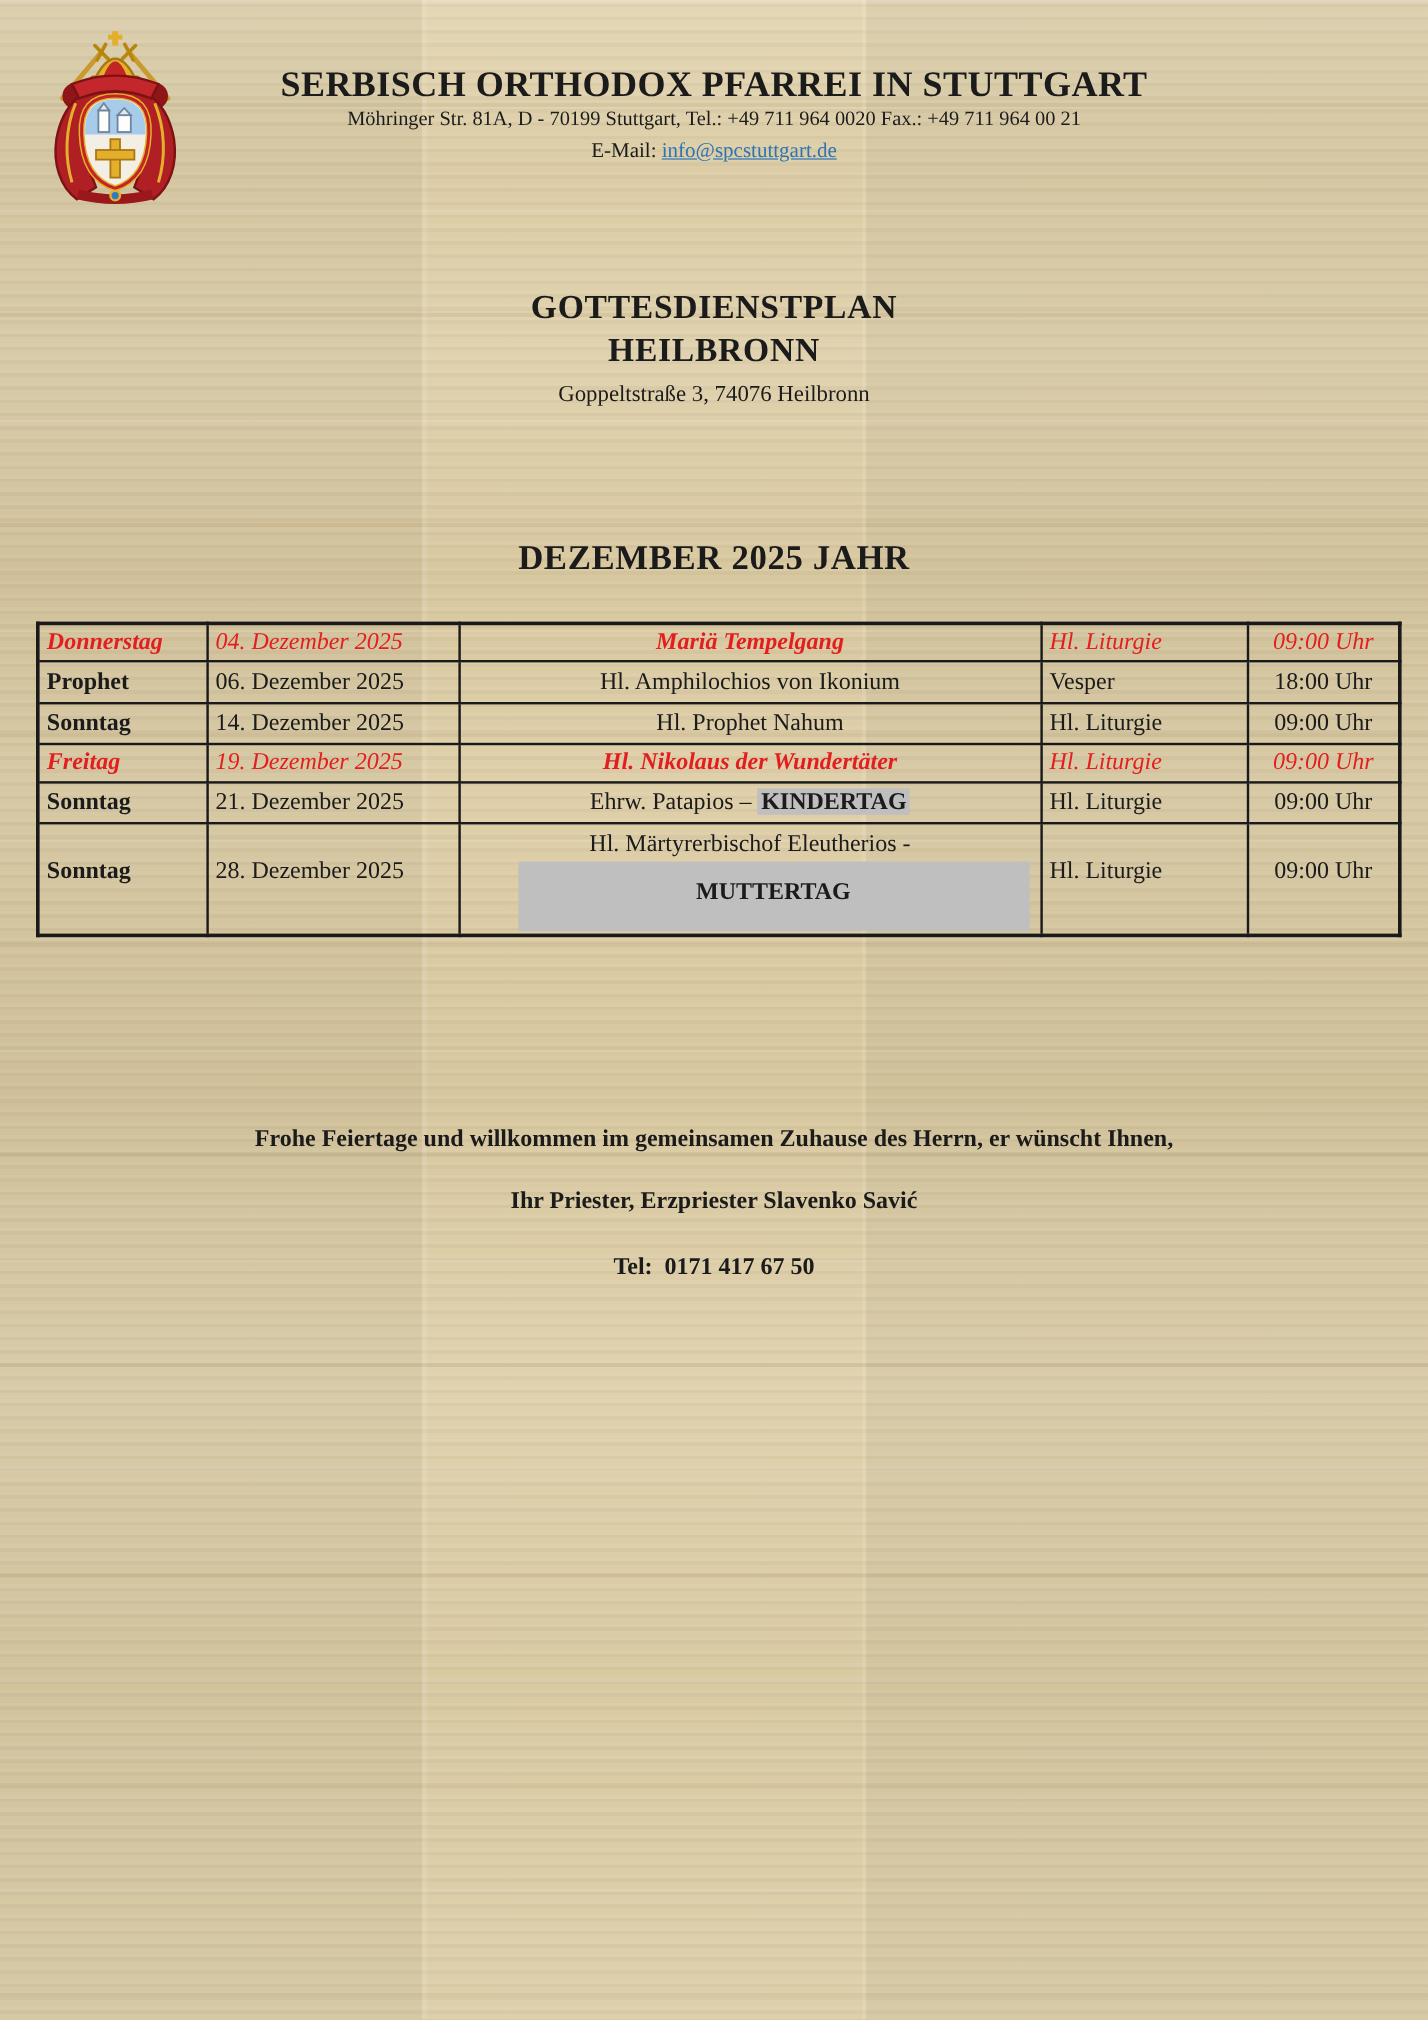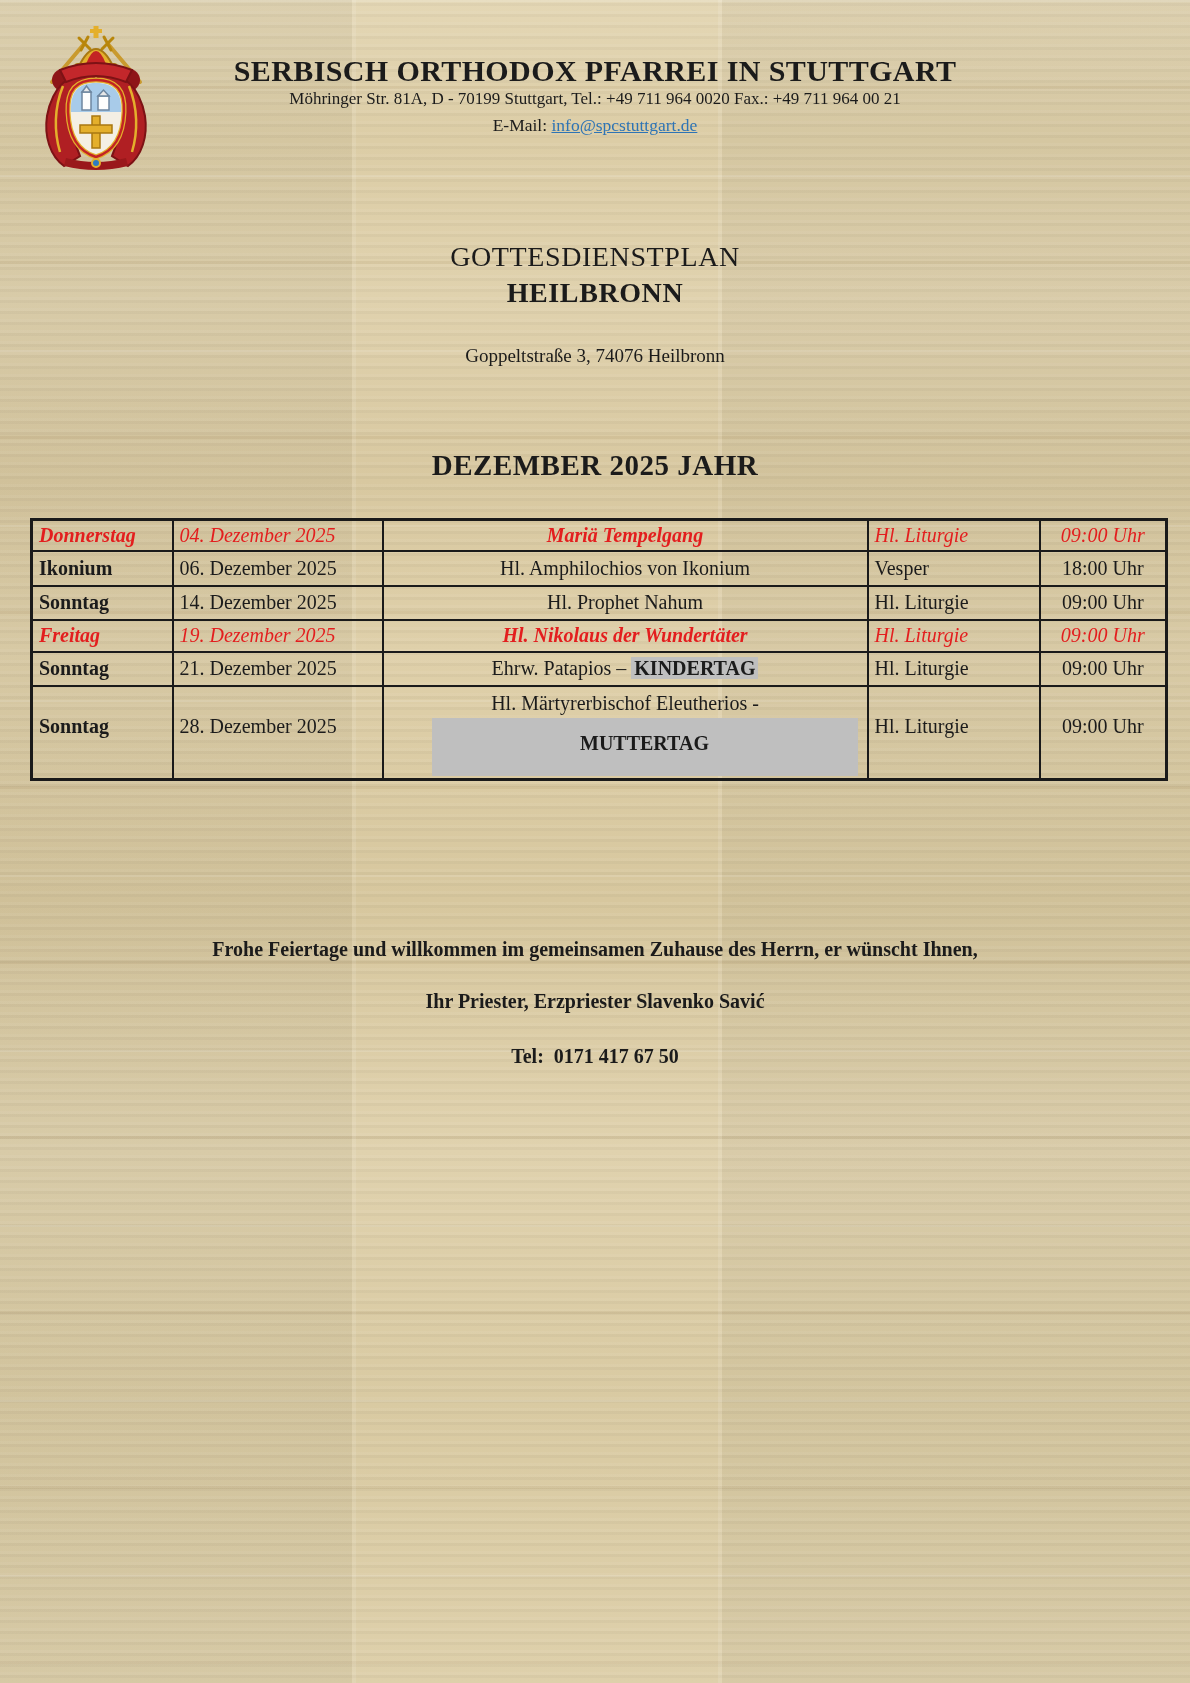--- a/index.html
+++ b/index.html
@@ -21,23 +21,23 @@
         #dfd0aa 650px, #d7c79e 900px, #e0d2ae 1150px, #d9caa2 1400px, #ded0ab 1683px);
   }
 
   .abs { position:absolute; left:0; width:100%; text-align:center; }
 
   .org-title   { top:54px;  font-size:30px; font-weight:bold; letter-spacing:0.4px; }
   .org-address { top:89px;  font-size:17px; }
   .org-email   { top:115px; font-size:17.5px; }
   .email-link  { color:#2e74b5; text-decoration:underline; cursor:pointer; }
 
-  .loc-title1 { top:241px; font-size:28px; font-weight:normal; letter-spacing:0.6px; }
+  .loc-title1 { top:241px; font-size:28px; font-weight:bold; letter-spacing:0.6px; }
   .loc-title2 { top:277px; font-size:28px; font-weight:bold; letter-spacing:0.6px; }
-  .loc-addr   { top:318px; font-size:19px;margin-top:27px; }
+  .loc-addr   { top:318px; font-size:19px; }
 
   .month-title { top:449px; font-size:29px; font-weight:bold; letter-spacing:0.5px; }
 
   .logo { position:absolute; left:30px; top:24px; width:132px; height:150px; }
 
   table.sched {
     position:absolute; left:30px; top:518px; width:1135px;
     border-collapse:collapse; table-layout:fixed;
     border:3px solid #1a1a1a;
   }
@@ -153,21 +153,21 @@
     </colgroup>
     <tbody>
       <tr class="r1 red">
         <td class="c-day">Donnerstag</td>
         <td class="c-date">04. Dezember 2025</td>
         <td class="c-feast">Mariä Tempelgang</td>
         <td class="c-serv">Hl. Liturgie</td>
         <td class="c-time">09:00 Uhr</td>
       </tr>
       <tr class="r2">
-        <td class="c-day">Ikonium</td>
+        <td class="c-day">Prophet</td>
         <td class="c-date">06. Dezember 2025</td>
         <td class="c-feast">Hl. Amphilochios von Ikonium</td>
         <td class="c-serv">Vesper</td>
         <td class="c-time">18:00 Uhr</td>
       </tr>
       <tr class="r3">
         <td class="c-day">Sonntag</td>
         <td class="c-date">14. Dezember 2025</td>
         <td class="c-feast">Hl. Prophet Nahum</td>
         <td class="c-serv">Hl. Liturgie</td>

